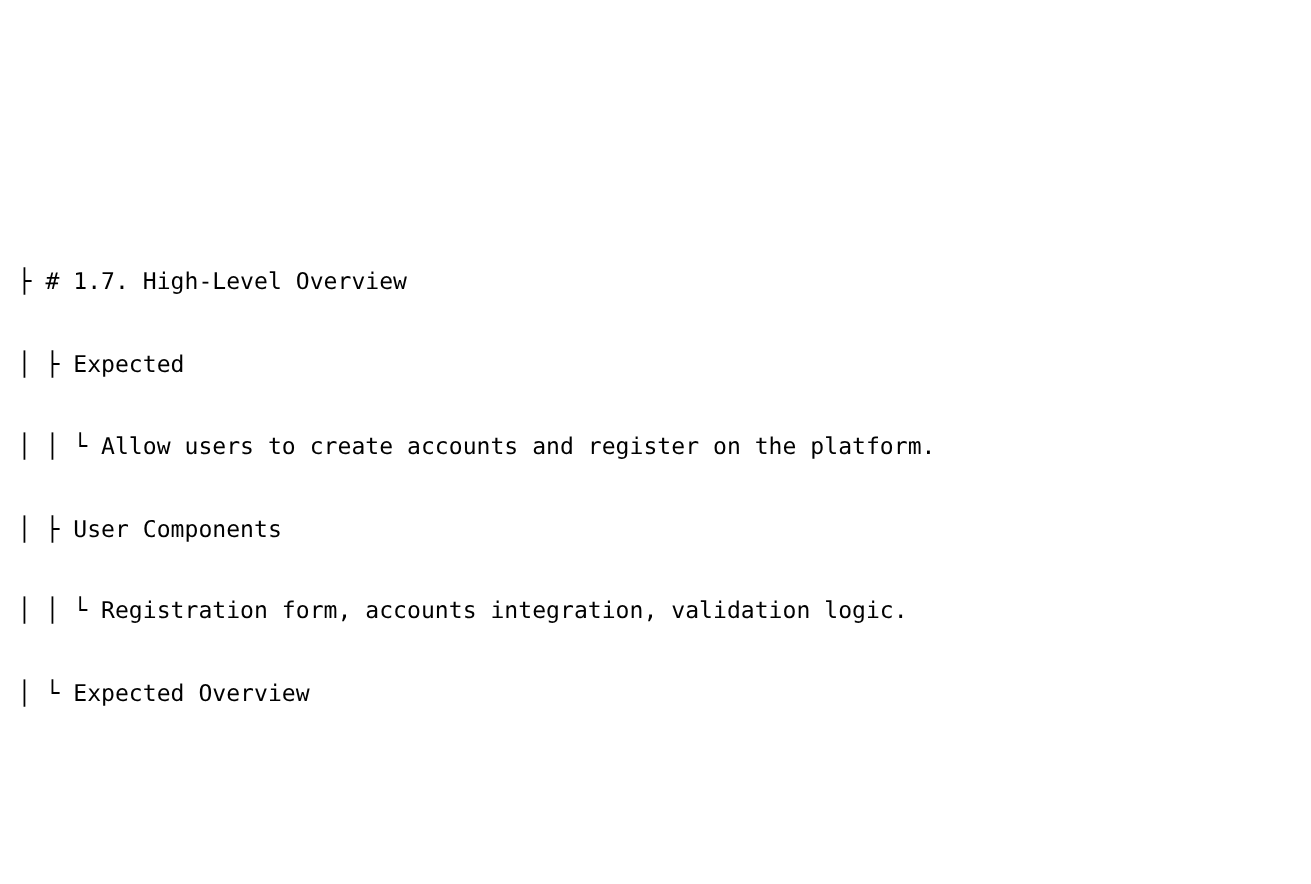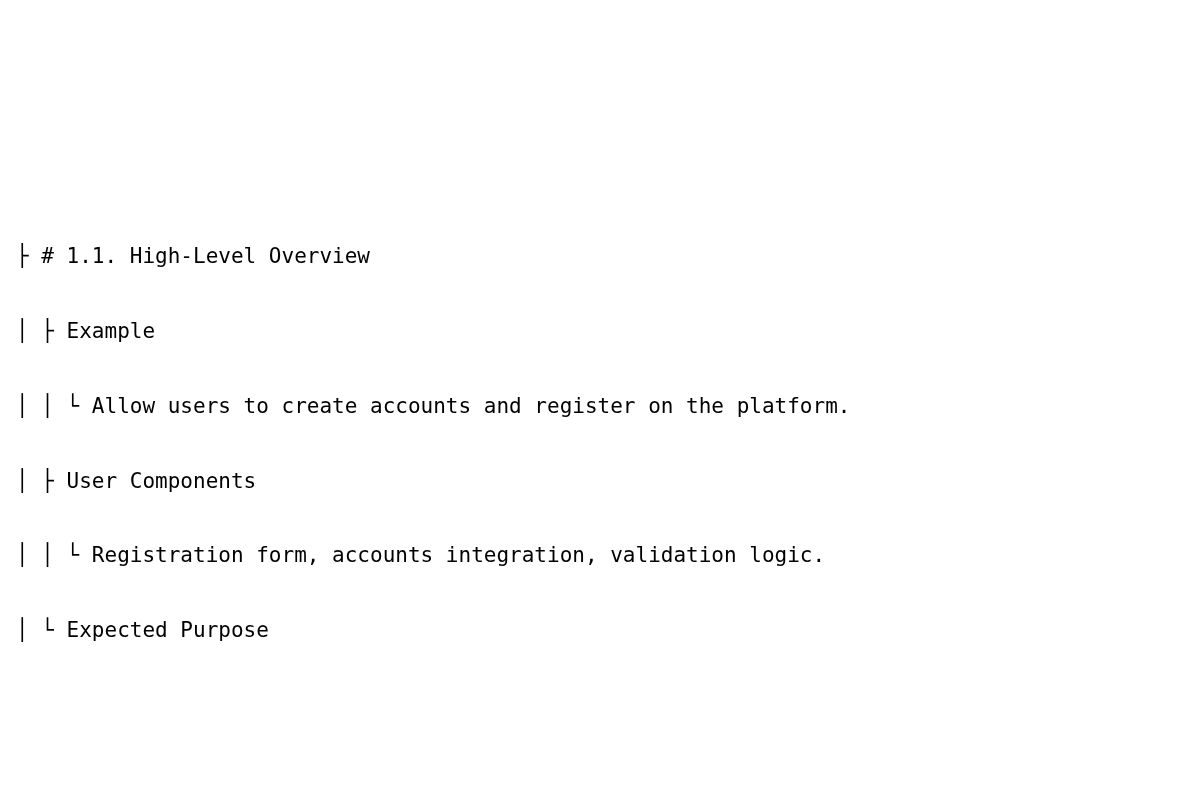--- a/index.html
+++ b/index.html
@@ -21,26 +21,26 @@
   .line {
     display: block;
   }
 </style>
 </head>
 <body>
 
 
 
 <div id="root">
-<span class="line">├ # 1.1. High-Level Overview</span>
-<span class="line">│ ├ Example</span>
+<span class="line">├ # 1.7. High-Level Overview</span>
+<span class="line">│ ├ Expected</span>
 <span class="line">│ │ └ Allow users to create accounts and register on the platform.</span>
 <span class="line">│ ├ User Components</span>
 <span class="line">│ │ └ Registration form, accounts integration, validation logic.</span>
-<span class="line">│ └ Expected Purpose</span>
+<span class="line">│ └ Expected Overview</span>
 
 
 
 
 
 
 
 
 
 

